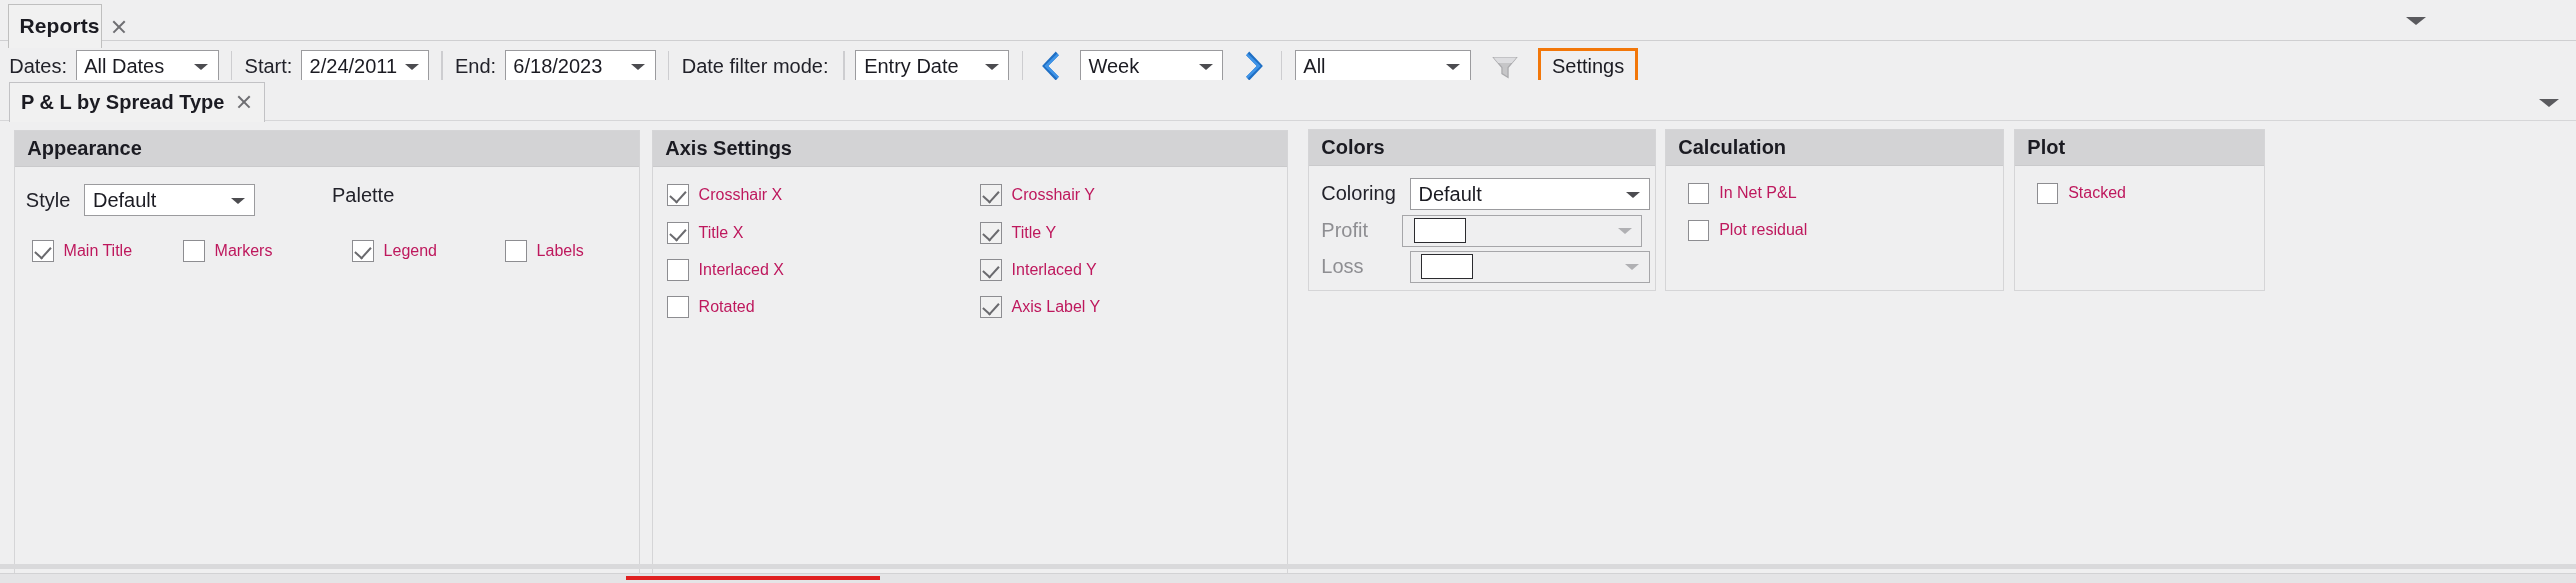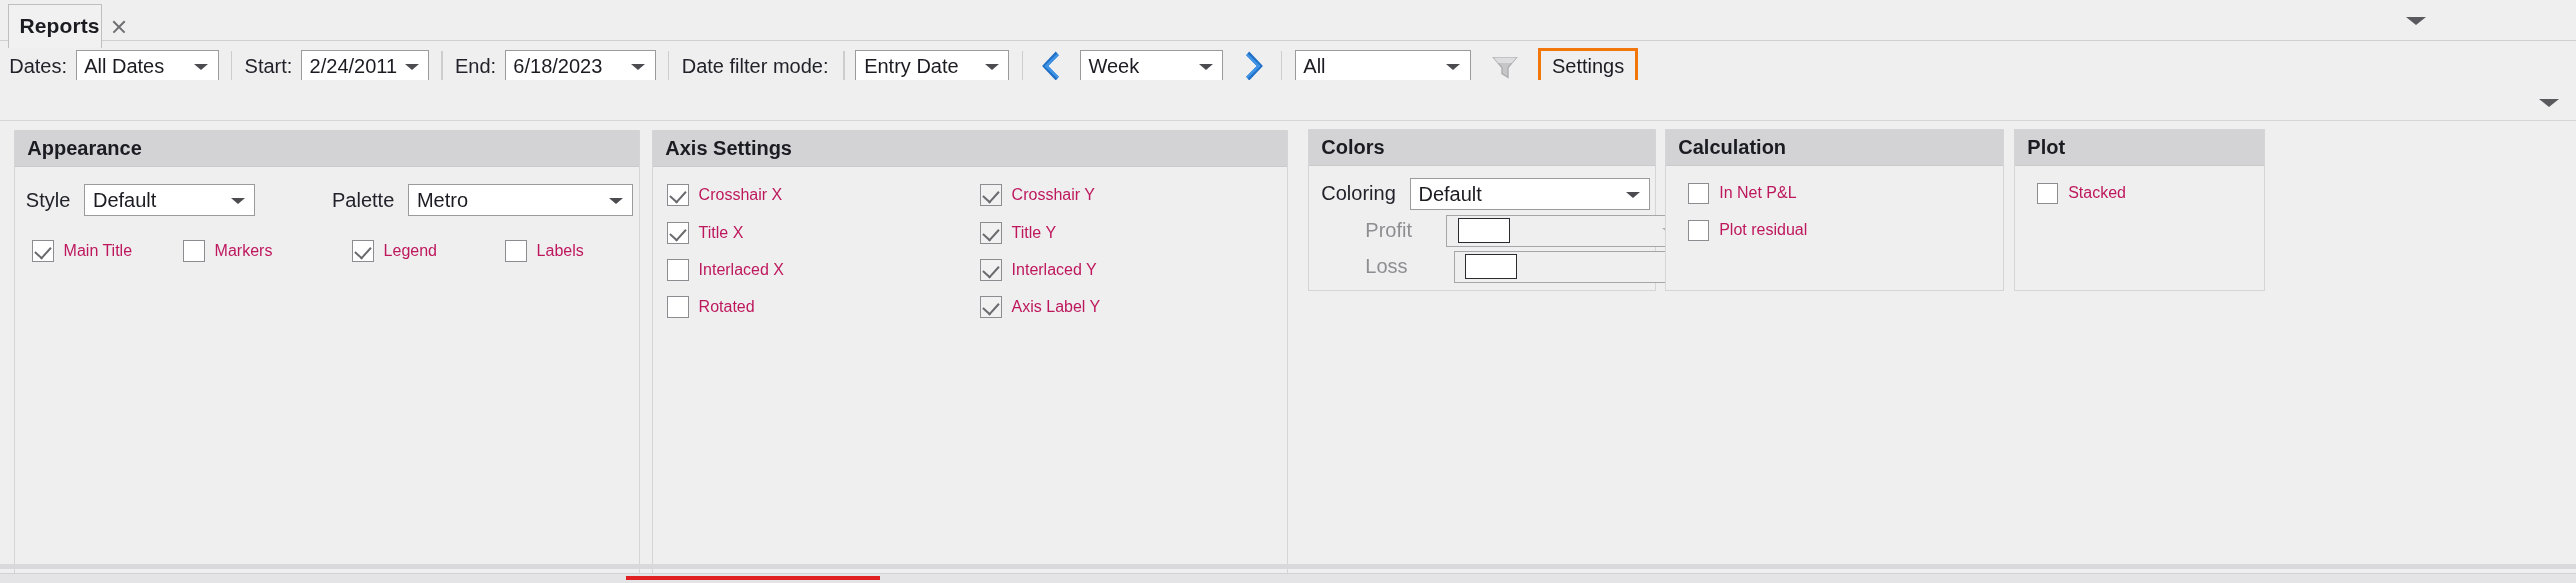--- a/index.html
+++ b/index.html
@@ -146,21 +146,21 @@
 
   
   .combo.disabled{
     background:#efeff0;border:1.5px solid #a6a6a9;cursor:default;
   }
   .combo.disabled .arrow{border-top-color:#b0b0b3;}
   .swatch{
     width:52px;height:25px;border:1.5px solid #2b2b2f;background:#ffffff;
     box-sizing:border-box;margin-left:3.1px;
   }
-  .flab.dis{color:#8e8e92;margin-left:44px;}
+  .flab.dis{color:#8e8e92;}
 
   
   .botstrip1{position:absolute;left:0;top:564px;width:2576px;height:4.6px;background:#d9d9db;}
   .botstrip2{position:absolute;left:0;top:573px;width:2576px;height:10px;background:#e4e4e6;border-top:1.5px solid #d2d2d4;}
   .redline{position:absolute;top:576px;height:3.9px;background:#e02020;}
 </style>
 </head>
 <body>
 
 <div class="app">
@@ -241,43 +241,43 @@
       </svg>
     </div>
 
     <div class="settings-btn" style="margin-left: 17px; border-color: rgb(242, 119, 10);">
       <span>Settings</span>
     </div>
   </div>
 
   <div class="tabrow2">
     <div class="line"></div>
+    <div class="tab-doc">
+      <span class="dlabel">P &amp; L by Spread Type</span>
+      <span class="tab-close"></span>
+    </div>
     <div class="row2caret"></div>
   </div>
 
   <div class="content">
 
     <div class="group" style="left:14px;top:9.2px;width:626px;height:445px;">
       <div class="ghead">Appearance</div>
       <div class="gbody">
 
         <div class="fld" style="left:10.8px;top:17px;">
           <span class="flab">Style</span>
           <div class="combo" style="width:171px;">
             <span class="cv">Default</span>
             <span class="arrow"></span>
           </div>
         </div>
 
         <div class="fld" style="left:317px;top:17px;">
           <span class="flab">Palette</span>
-          <div class="combo" style="width:225px;">
-            <span class="cv">Metro</span>
-            <span class="arrow"></span>
-          </div>
         </div>
 
         <div class="cb on" style="left:17px;top:73px;">
           <span class="box"></span>
           <span class="clab">Main Title</span>
         </div>
         <div class="cb" style="left:168px;top:73px;">
           <span class="box"></span>
           <span class="clab">Markers</span>
         </div>

